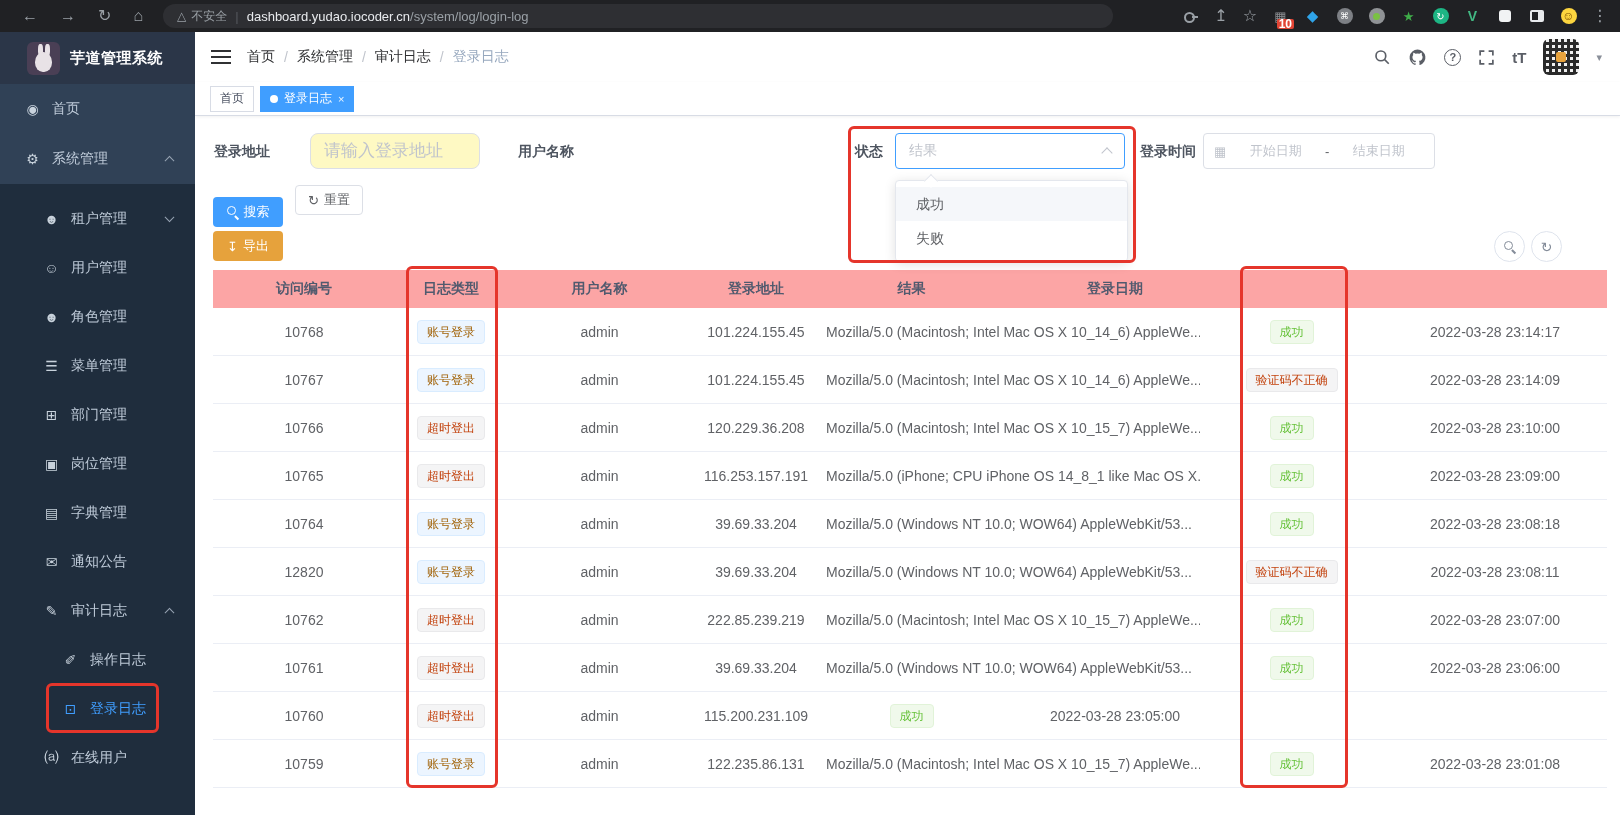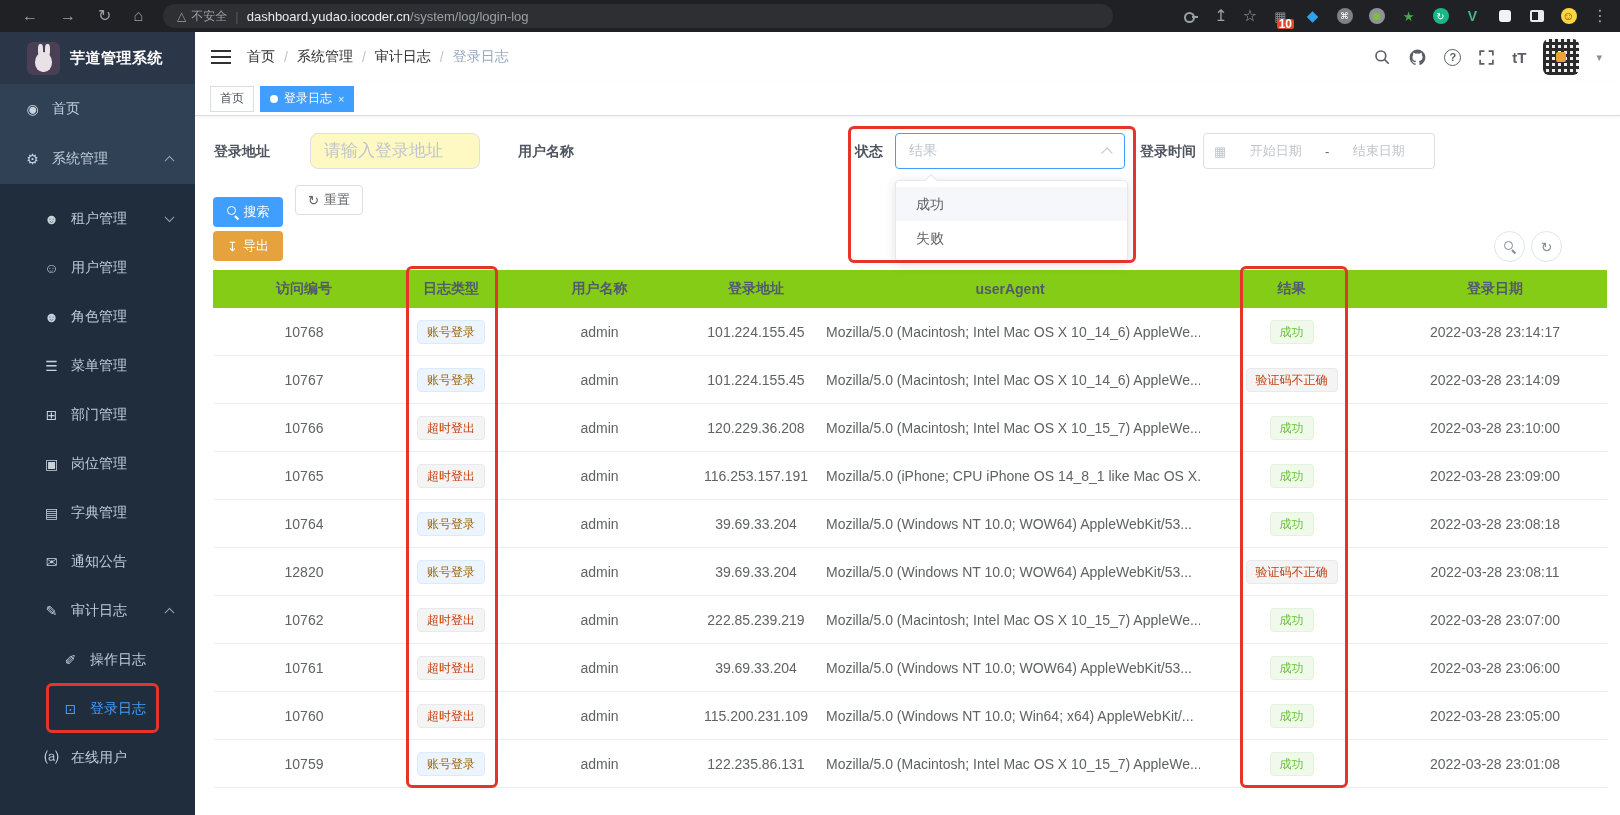--- a/index.html
+++ b/index.html
@@ -113,21 +113,21 @@
   .mag { position:relative; width:12px; height:12px; display:inline-block; }
   .mag::before { content:""; position:absolute; left:0; top:0; width:7px; height:7px; border:1.7px solid currentColor; border-radius:50%; }
   .mag::after { content:""; position:absolute; left:8.5px; top:8.5px; width:4.5px; height:1.7px; background:currentColor;
                 transform:rotate(45deg); transform-origin:left center; }
   .circle-btn { position:absolute; top:115px; width:31px; height:31px; border:1px solid #dfe4ed; border-radius:50%;
                 background:#fff; display:flex; align-items:center; justify-content:center; color:#848c99; cursor:pointer; font-size:14px; }
   .cb-search { left:1299px; } .cb-refresh { left:1336px; }
 
   
   .table { position:absolute; left:18px; top:154px; width:1394px; }
-  .thead { display:flex; align-items:center; background:#84cc16; height:38px; }
+  .thead { display:flex; align-items:center; background:#fca5a5; height:38px; }
   .th { font-size:14px; font-weight:bold; color:#515a6e; text-align:center; }
   .trow { display:flex; align-items:center; height:48px; border-bottom:1px solid #ebeef5; background:#fff; }
   .td { font-size:14px; color:#606266; text-align:center; white-space:nowrap; overflow:hidden; }
   .c1{width:182px;} .c2{width:112px;} .c3{width:185px;} .c4{width:128px;}
   .c5{width:380px;} .c6{width:183px;} .c7{width:224px;}
   .td.c5 { text-align:left; padding-left:6px; }
   .tag { display:inline-block; height:24px; line-height:22px; padding:0 9px; border-radius:4px; font-size:12px; border:1px solid; }
   .tag-blue  { color:#a16207; background:#ecf5ff; border-color:#d9ecff; }
   .tag-grey  { color:#c2410c; background:#f4f4f5; border-color:#e9e9eb; }
   .tag-green { color:#67c23a; background:#f0f9eb; border-color:#e1f3d8; }
@@ -353,21 +353,20 @@
         <span class="circle-btn cb-refresh">
             <span>↻</span>
           </span>
 
         <div class="table">
           <div class="thead" id="thead">
               <span class="th c1">访问编号</span>
               <span class="th c2">日志类型</span>
               <span class="th c3">用户名称</span>
               <span class="th c4">登录地址</span>
-              <span class="th c5">userAgent</span>
               <span class="th c6">结果</span>
               <span class="th c7">登录日期</span>
             </div>
           <div id="tbody">
               <div class="trow">
                 <span class="td c1">10768</span>
                 <span class="td c2"><span class="tag tag-blue">账号登录</span></span>
                 <span class="td c3">admin</span>
                 <span class="td c4">101.224.155.45</span>
                 <span class="td c5">Mozilla/5.0 (Macintosh; Intel Mac OS X 10_14_6) AppleWe...</span>
@@ -435,21 +434,20 @@
                 <span class="td c4">39.69.33.204</span>
                 <span class="td c5">Mozilla/5.0 (Windows NT 10.0; WOW64) AppleWebKit/53...</span>
                 <span class="td c6"><span class="tag tag-green">成功</span></span>
                 <span class="td c7">2022-03-28 23:06:00</span>
               </div>
               <div class="trow">
                 <span class="td c1">10760</span>
                 <span class="td c2"><span class="tag tag-grey">超时登出</span></span>
                 <span class="td c3">admin</span>
                 <span class="td c4">115.200.231.109</span>
-                <span class="td c5">Mozilla/5.0 (Windows NT 10.0; Win64; x64) AppleWebKit/...</span>
                 <span class="td c6"><span class="tag tag-green">成功</span></span>
                 <span class="td c7">2022-03-28 23:05:00</span>
               </div>
               <div class="trow">
                 <span class="td c1">10759</span>
                 <span class="td c2"><span class="tag tag-blue">账号登录</span></span>
                 <span class="td c3">admin</span>
                 <span class="td c4">122.235.86.131</span>
                 <span class="td c5">Mozilla/5.0 (Macintosh; Intel Mac OS X 10_15_7) AppleWe...</span>
                 <span class="td c6"><span class="tag tag-green">成功</span></span>

